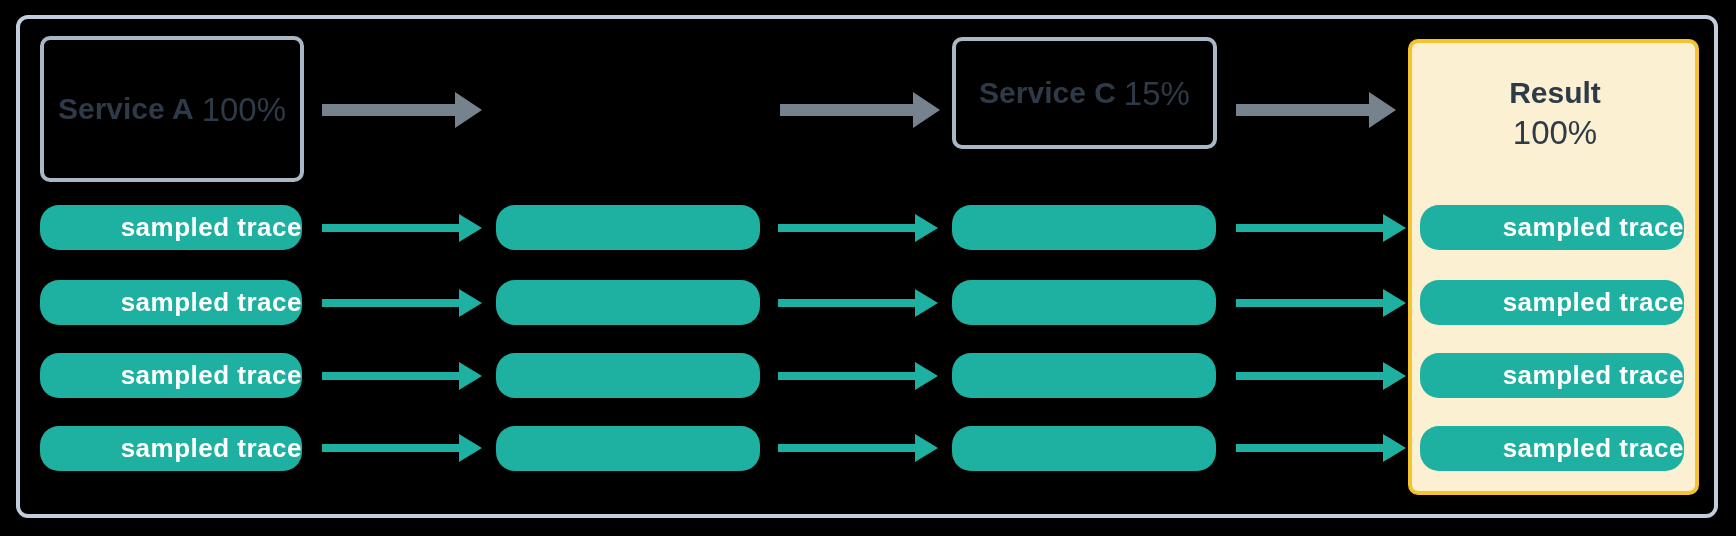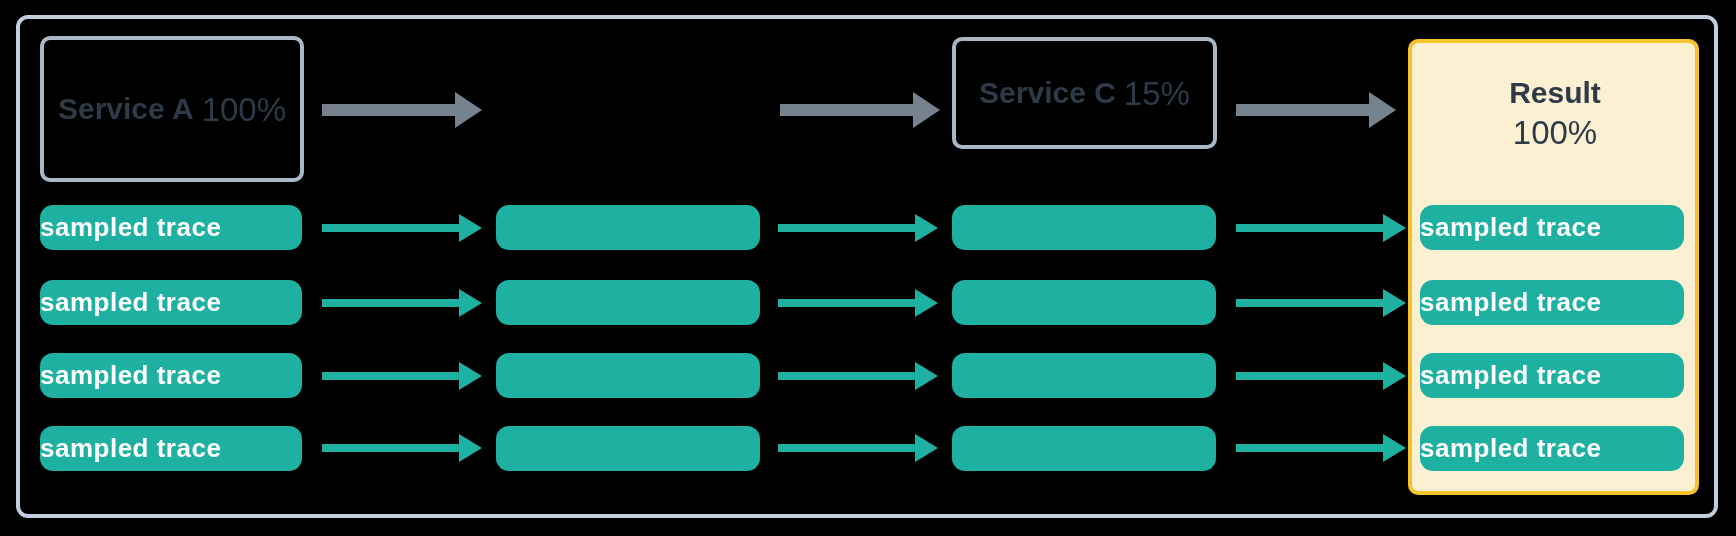--- a/index.html
+++ b/index.html
@@ -28,22 +28,22 @@
   .box-c{left:952px;top:37px;width:265px;height:112px;}
 
   .service-name{color:var(--heading-text);font-size:30px;font-weight:700;line-height:1;}
   .service-rate{color:var(--heading-text);font-size:33px;font-weight:400;line-height:1;}
 
   .result-box{position:absolute;left:1408px;top:39px;width:291px;height:456px;
     background:var(--result-bg);border:4px solid var(--result-border);border-radius:10px;}
   .result-heading{position:absolute;left:3px;right:0;top:0;height:140px;
     display:flex;flex-direction:column;align-items:center;justify-content:center;gap:8px;}
 
-  .trace-bar{position:absolute;height:45px;border-radius:13px;background:var(--teal);
-    display:flex;align-items:center;justify-content:flex-start;
+  .trace-bar{position:absolute;height:45px;border-radius:19px;background:var(--teal);
+    display:flex;align-items:center;justify-content:flex-end;
     color:var(--trace-text);font-size:26px;font-weight:700;letter-spacing:.5px;}
   .c1{left:40px;width:262px;}
   .c2{left:496px;width:264px;}
   .c3{left:952px;width:264px;}
   .r1{top:205px;} .r2{top:280px;} .r3{top:353px;} .r4{top:426px;}
   .result-trace{left:8px;width:264px;}
   .rr1{top:162px;} .rr2{top:237px;} .rr3{top:310px;} .rr4{top:383px;}
 
   .arrow{position:absolute;display:flex;align-items:center;}
   .arrow .shaft{flex:1;}

